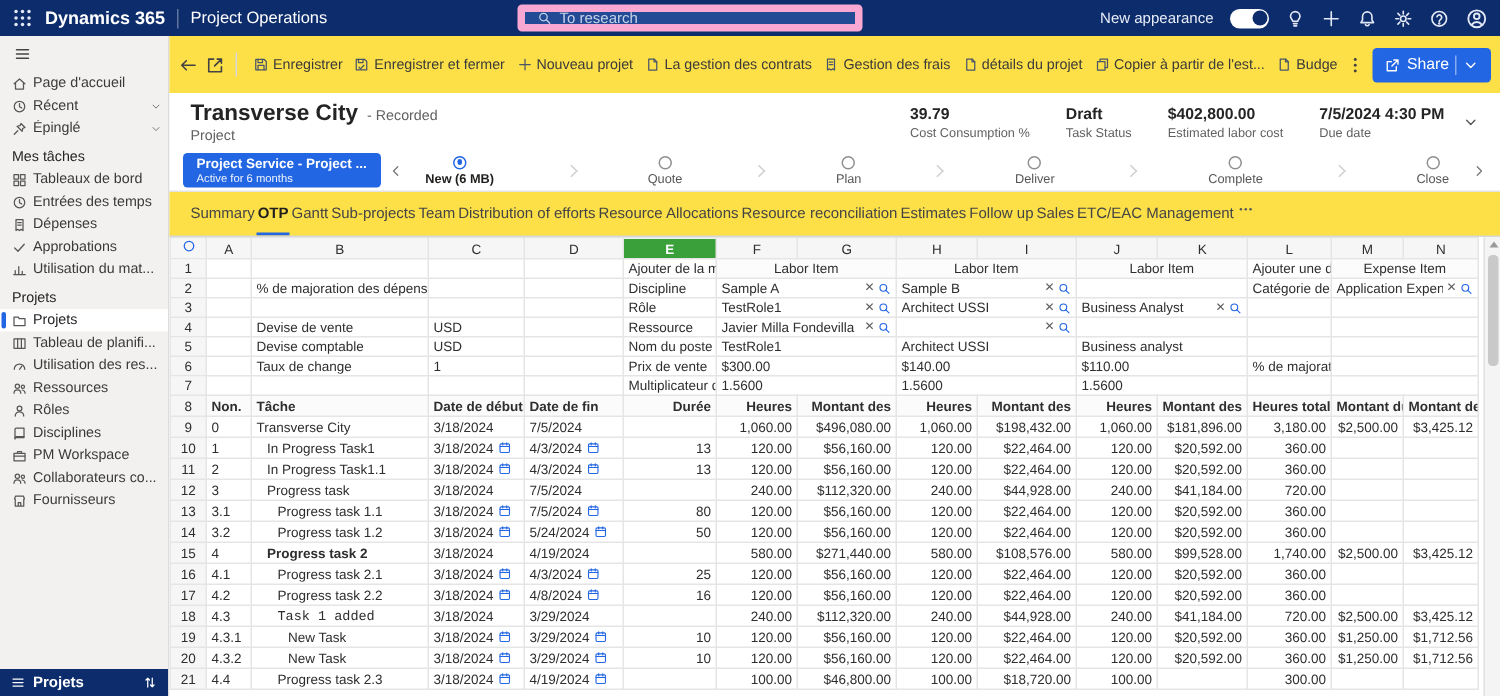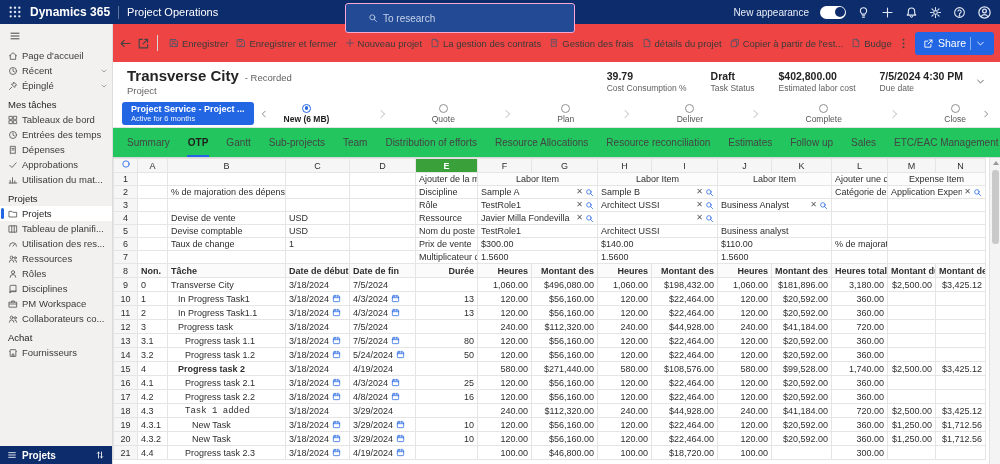--- a/index.html
+++ b/index.html
@@ -9,21 +9,21 @@
   .ic{display:inline-flex;width:12px;height:12px;flex:0 0 auto}
   .ic svg{width:100%;height:100%;display:block}
 
   
   .topbar{height:24px;flex:0 0 24px;background:#0d2c6b;color:#fff;display:flex;align-items:center;padding:0 8px;position:relative}
   .tb-ic{width:13px;height:13px;color:#e2e8f6}
   .wf{width:14px;height:14px;margin-right:8px}
   .tb-brand{font-weight:bold;font-size:12px;margin-right:8px;white-space:nowrap}
   .tb-sep{width:1px;height:13px;background:rgba(255,255,255,.35);margin-right:8px}
   .tb-app{font-size:11px;white-space:nowrap}
-  .tb-search{position:absolute;left:345px;top:3px;width:230px;height:30px;background:#234a94;border:1px solid #f9a8d4;border-radius:3px;display:flex;align-items:center;gap:5px;padding:0 22px;color:#c7d2ea;font-size:10px}
+  .tb-search{position:absolute;left:345px;top:3px;width:230px;height:18px;background:#234a94;border:5px solid #f9a8d4;border-radius:3px;display:flex;align-items:center;gap:5px;padding:0 8px;color:#c7d2ea;font-size:10px}
   .tb-search .ic{width:10px;height:10px;color:#c7d2ea}
   .tb-right{margin-left:auto;display:flex;align-items: center;gap:11px}
   .tb-na{font-size:10px;color:#e8edf8;white-space:nowrap}
   .toggle{width:26px;height:13px;background:#fff;border-radius:7px;position:relative;display:inline-block}
   .toggle .knob{position:absolute;right:1.5px;top:1.5px;width:10px;height:10px;border-radius:50%;background:#0d2c6b}
   .av{width:15px;height:15px}
 
   .body{flex:1;display:flex;min-height:0}
   
   .sidebar{width:113px;flex:0 0 113px;background:#f2f1ef;border-right:1px solid #dcdcdc;display:flex;flex-direction:column}
@@ -35,21 +35,21 @@
   .sb-chev{width:8px;height:8px;color:#777}
   .sb-item.sel{background:#fff;color:#1f1e1d}
   .sb-item.sel::before{content:"";position:absolute;left:1px;top:2px;bottom:2px;width:2.5px;background:#2266e3;border-radius:2px}
   .sb-sec{font-size:9.5px;font-weight:normal;color:#242424;padding:6px 0 2px 8px;white-space:nowrap}
   .sb-area{height:18px;flex:0 0 18px;background:#0d2c6b;color:#fff;display:flex;align-items:center;gap:5px;padding:0 7px}
   .sb-area .ic{color:#fff;width:10px;height:10px}
   .sb-area-label{font-size:10px;font-weight:bold;flex:1}
 
   .main{flex:1;display:flex;flex-direction:column;min-width:0}
   
-  .cmdbar{height:38px;flex:0 0 38px;display:flex;align-items:center;padding:0 6px;gap:5px;background:#ef4444}
+  .cmdbar{height:38px;flex:0 0 38px;display:flex;align-items:center;padding:0 6px;gap:5px;background:#fde047}
   .cmd-ic{width:13px;height:13px;color:#424242}
   .cmd-div{width:1px;height:16px;background:#d8d8d8;margin:0 2px;flex:0 0 1px}
   .cmd-items{display:flex;align-items:center;min-width:0;overflow:hidden;flex:0 1 auto}
   .cmd{display:flex;align-items:center;gap:3px;border:0;background:transparent;font-family:inherit;font-size:9.5px;color:#3b3a39;padding:3px 4px;border-radius:3px;white-space:nowrap}
   .cmdic{width:10px;height:10px;color:#4a5568}
   .share-btn{margin-left:auto;display:flex;align-items:center;gap:4px;background:#2266e3;color:#fff;border:0;border-radius:3px;height:23px;padding:0 8px;font-family:inherit;font-size:10.5px;flex:0 0 auto}
   .share-btn .ic{color:#fff;width:11px;height:11px}
   .share-div{width:1px;height:13px;background:rgba(255,255,255,.45)}
 
   
@@ -74,21 +74,21 @@
   .bpf-stages{flex:1;display:flex;align-items:center;justify-content:space-between;padding:0 10px;min-width:0}
   .stage{display:flex;flex-direction:column;align-items:center;gap:1px;white-space:nowrap}
   .dot{width:9px;height:9px;border:1.5px solid #8f8f8f;border-radius:50%;display:flex;align-items:center;justify-content:center}
   .stage.active .dot{border-color:#2266e3}
   .stage.active .dot::after{content:"";width:3.5px;height:3.5px;background:#2266e3;border-radius:50%}
   .stage-label{font-size:8.5px;color:#555}
   .stage.active .stage-label{color:#1f1e1d;font-weight:bold}
   .stage-sep{width:6px;height:6px;border-top:1.2px solid #cfcfcf;border-right:1.2px solid #cfcfcf;transform:rotate(45deg);flex:0 0 6px}
 
   
-  .tabs{height:30px;flex:0 0 30px;display:flex;align-items:flex-end;gap:16px;padding:0 13px;border-bottom:1px solid #d8d8d8;background:#22c55e;overflow:hidden}
+  .tabs{height:30px;flex:0 0 30px;display:flex;align-items:flex-end;gap:0;padding:0 13px;border-bottom:1px solid #d8d8d8;background:#fde047;overflow:hidden}
   .tab{font-size:10px;color:#444;padding:0 1px 7px;white-space:nowrap;border-bottom:2.5px solid transparent}
   .tab.active{color:#1f1e1d;font-weight:bold;border-bottom-color:#2266e3}
   .tab-more svg{width:11px;height:11px;color:#555}
 
   
   .gridwrap{flex:1;position:relative;min-height:0;background:#fff;overflow:hidden}
   table.grid{border-collapse:collapse;table-layout:fixed;width:872px}
   .grid td{border:1px solid #e5e5e5;height:13px;padding:0 3px;font-size:9px;color:#2e2e2e;white-space:nowrap;overflow:hidden;vertical-align:middle;line-height:12px}
   .lrow td{height:14px}
   tr.hrow td,tr.drow td{height:14px}
@@ -409,21 +409,20 @@
                 <g fill="none" stroke="currentColor" stroke-width="1" stroke-linecap="round" stroke-linejoin="round">
                   <circle cx="4.3" cy="4.2" r="1.7"></circle>
                   <path d="M1.6 9.8a2.7 2.7 0 0 1 5.4 0"></path>
                   <circle cx="8.7" cy="4.6" r="1.3"></circle>
                   <path d="M8.2 7.2a2.4 2.4 0 0 1 2.2 2.6"></path>
                 </g>
               </svg>
             </span>
             <span class="sb-lbl">Collaborateurs co...</span>
           </div>
-          <div class="sb-sec">Achat</div>
           <div class="sb-item">
             <span class="ic sbi">
               <svg viewBox="0 0 12 12">
                 <g fill="none" stroke="currentColor" stroke-width="1" stroke-linecap="round" stroke-linejoin="round">
                   <path d="M2 4.4 2.9 2h6.2l.9 2.4M2.6 4.4V10h6.8V4.4M5 10V7.2h2V10"></path>
                 </g>
               </svg>
             </span>
             <span class="sb-lbl">Fournisseurs</span>
           </div>

